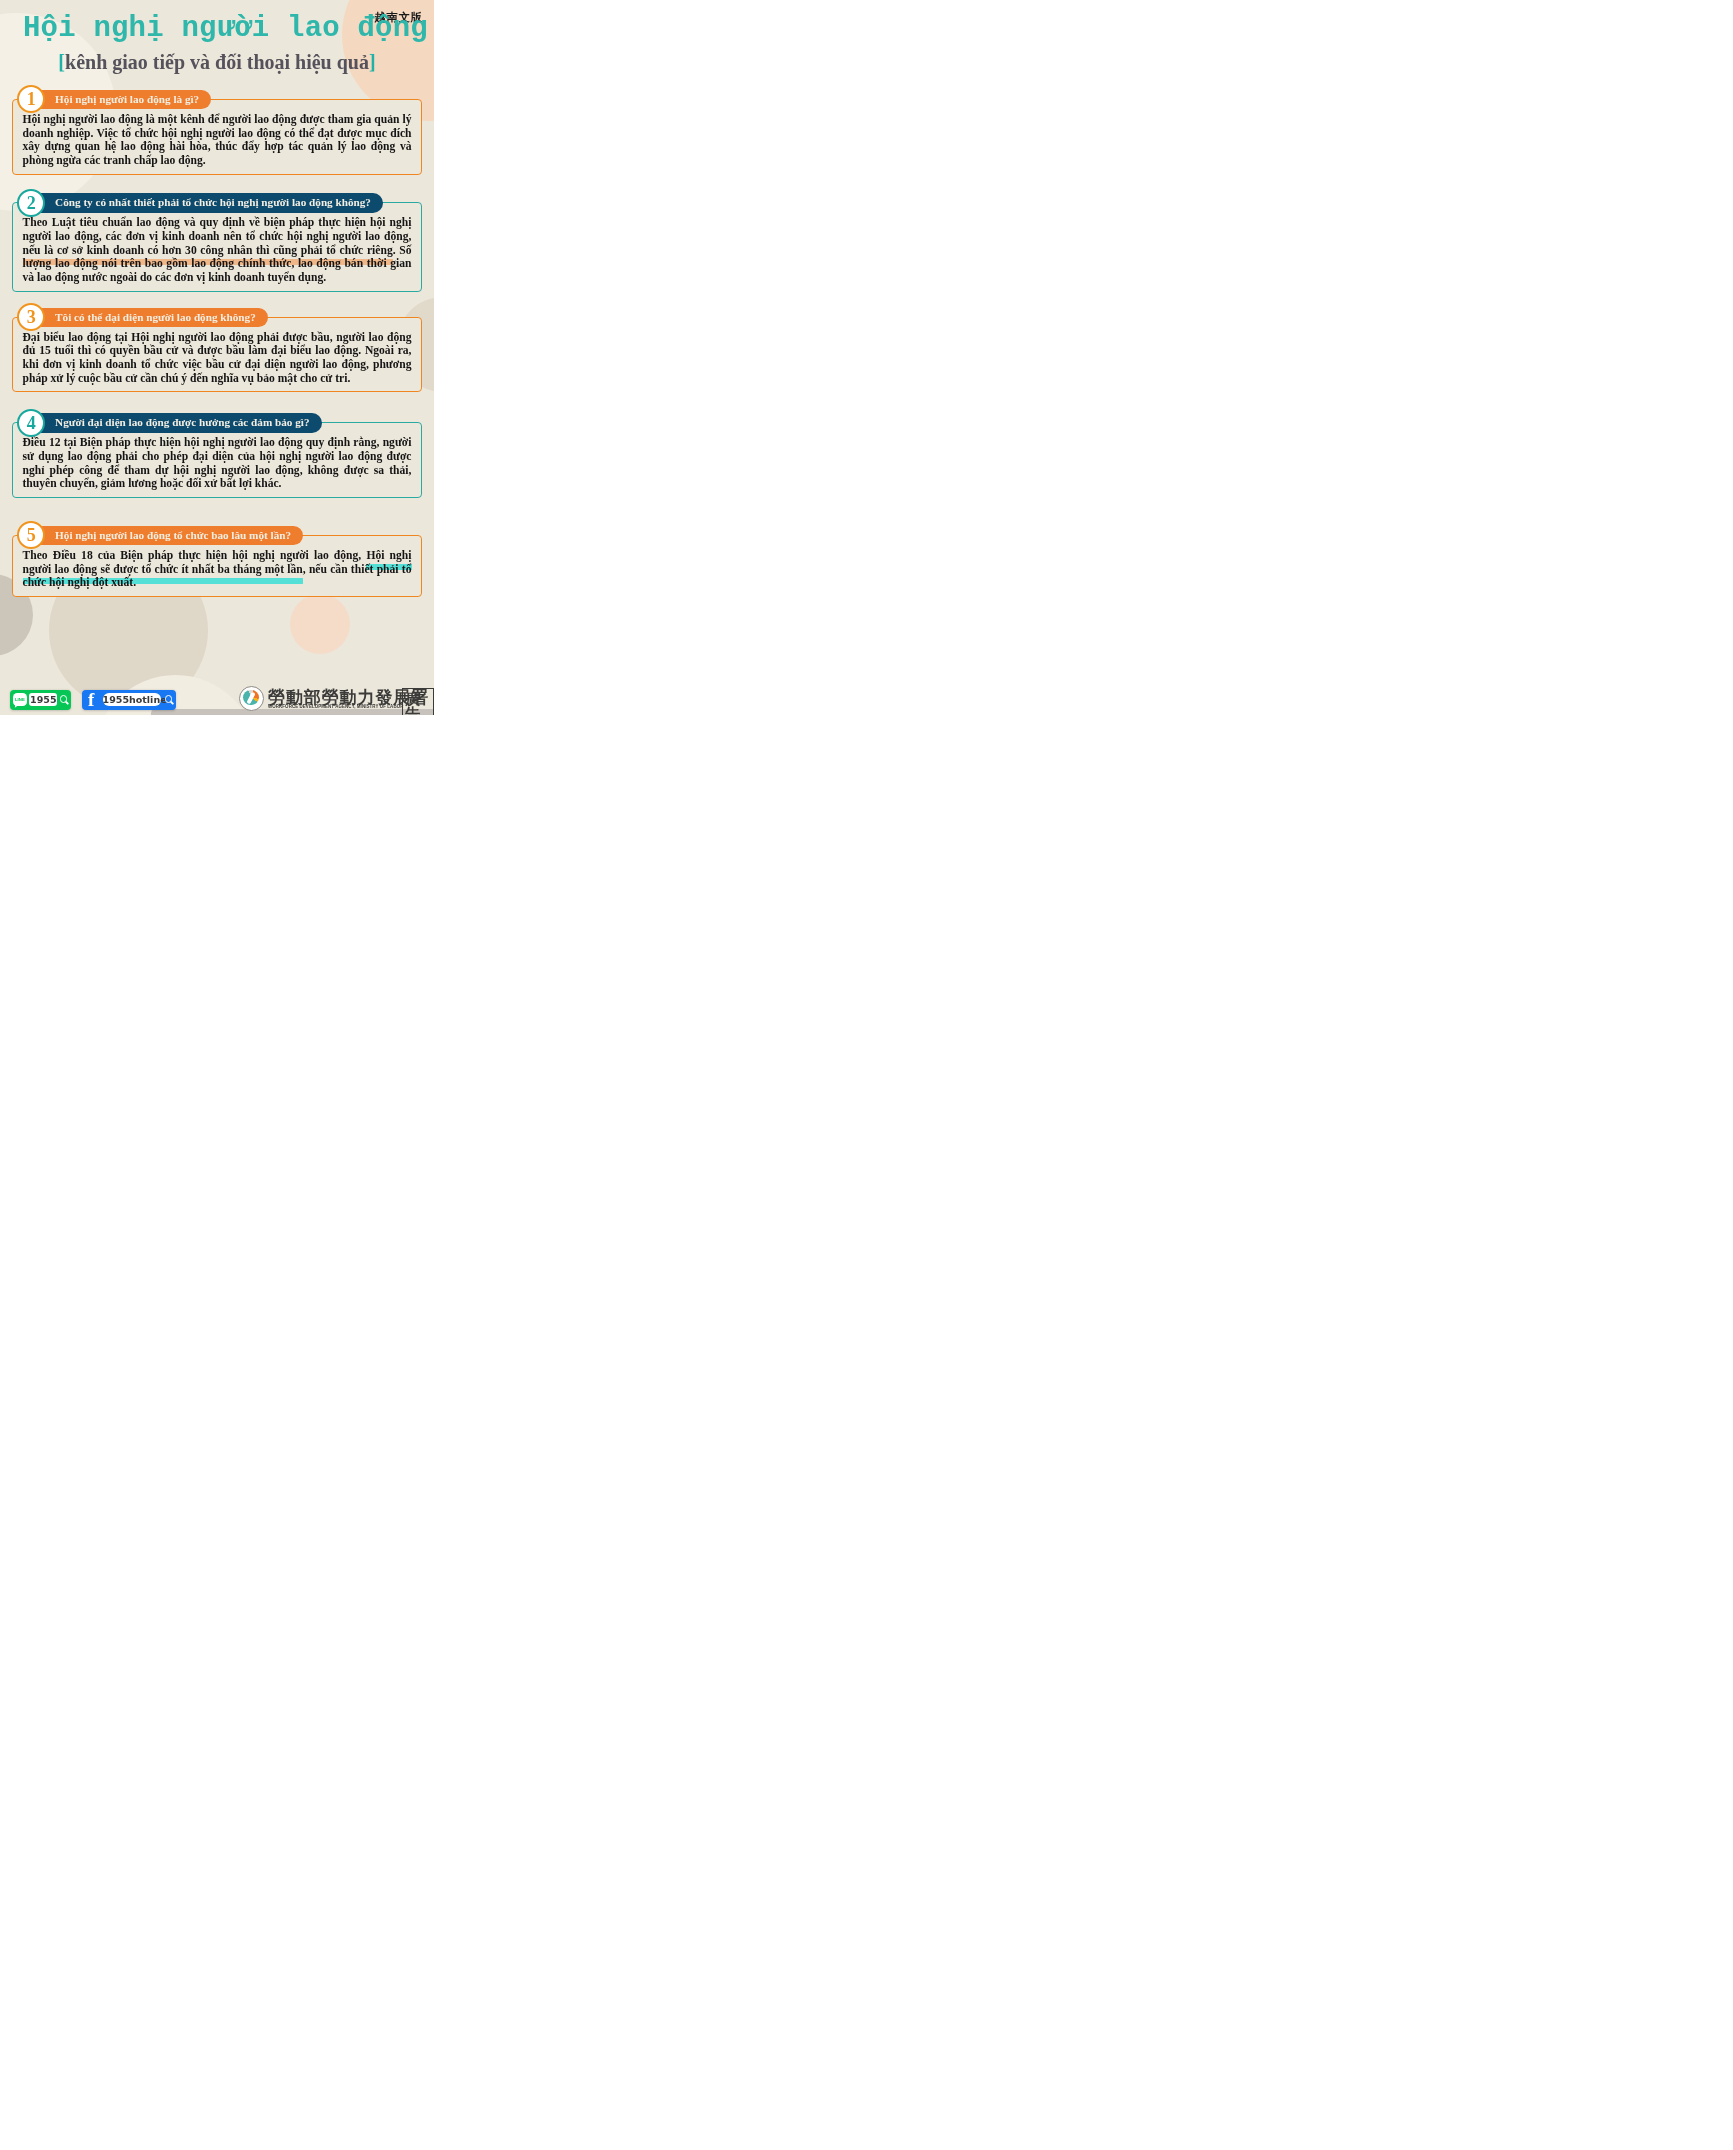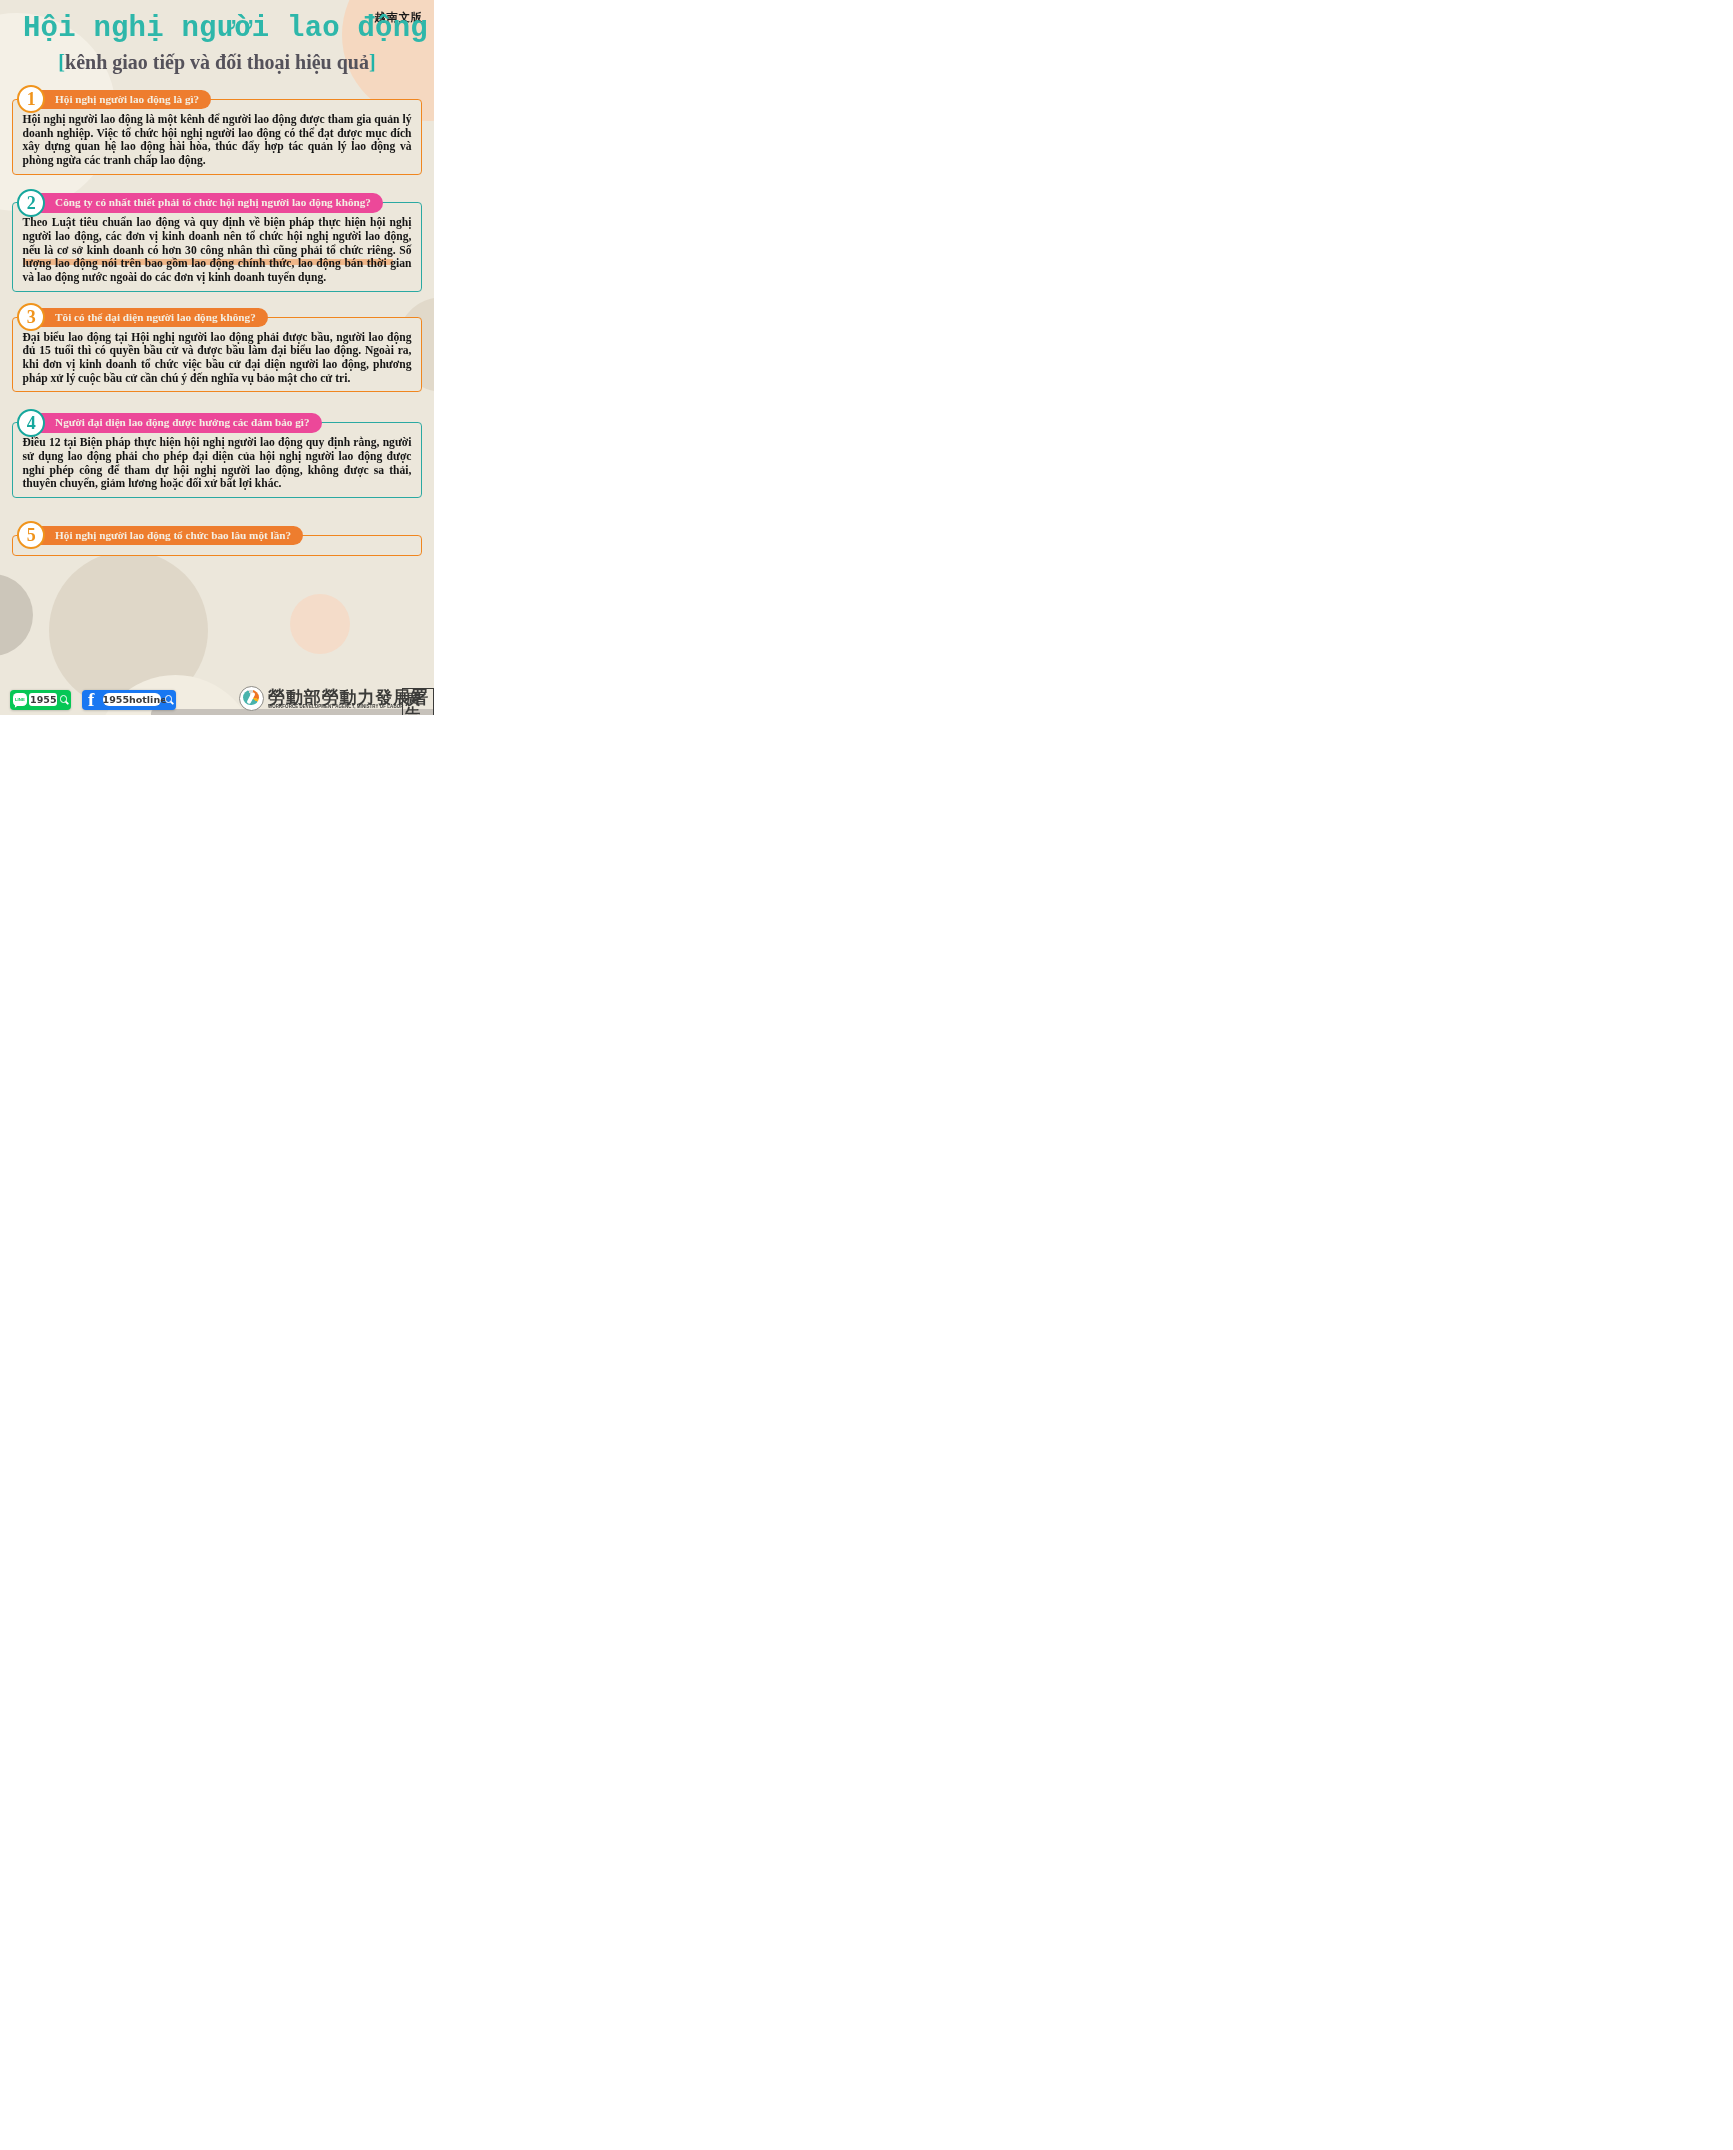--- a/index.html
+++ b/index.html
@@ -30,21 +30,21 @@
 
   .sections{position:absolute;top:99px;left:12px;right:12px;z-index:1;}
   .box{position:relative;border:1.3px solid;border-radius:3.9px;background:#ECE7DB;
     padding:13px 9.5px 6px;}
   .box.orange{border-color:#F0861F;}
   .box.teal{border-color:#2AA9A2;}
   .m1{margin-bottom:27.5px;}.m2{margin-bottom:25px;}.m3{margin-bottom:30px;}.m4{margin-bottom:37px;}
   .pill{position:absolute;top:-10px;left:14.6px;height:19.4px;line-height:19.4px;border-radius:10px;
     color:#F4EFE3;font-size:11.2px;font-weight:700;padding:0 12px 0 27.5px;white-space:nowrap;max-width:379px;}
   .orange .pill{background:#EE7D2E;}
-  .teal .pill{background:#ec4899;}
+  .teal .pill{background:#0c4a6e;}
   .badge{position:absolute;top:-14.6px;left:4.3px;width:24px;height:24px;border-radius:50%;
     background:#FFFFFF;border:2.2px solid;z-index:2;text-align:center;line-height:24px;
     font-size:18px;font-weight:700;}
   .orange .badge{border-color:#F0941D;color:#F0941D;}
   .teal .badge{border-color:#16A79D;color:#16A79D;}
   .body{margin:0;font-size:11.6px;line-height:1.18;color:#141414;font-weight:700;
     text-align:justify;}
   .hl{padding-bottom:8px;-webkit-box-decoration-break:clone;box-decoration-break:clone;}
   .hl-o{background-image:linear-gradient(rgba(243,144,70,.55),rgba(243,144,70,.55));
     background-size:100% 5.6px;background-position:0 100%;background-repeat:repeat-x;}
@@ -126,20 +126,21 @@
 
     <section class="box teal m4">
       <div class="badge"><span>4</span></div>
       <div class="pill"><span>Người đại diện lao động được hưởng các đảm bảo gì?</span></div>
       <p class="body"><span>Điều 12 tại Biện pháp thực hiện hội nghị người lao động quy định rằng, người sử dụng lao động phải cho phép đại diện của hội nghị người lao động được nghỉ phép công để tham dự hội nghị người lao động, không được sa thải, thuyên chuyển, giảm lương hoặc đối xử bất lợi khác.</span></p>
     </section>
 
     <section class="box orange">
       <div class="badge"><span>5</span></div>
       <div class="pill"><span>Hội nghị người lao động tổ chức bao lâu một lần?</span></div>
+      <p class="body"><span>Theo Điều 18 của Biện pháp thực hiện hội nghị người lao động, </span><span class="hl hl-t">Hội nghị người lao động sẽ được tổ chức ít nhất ba tháng một lần</span><span>, nếu cần thiết phải tổ chức hội nghị đột xuất.</span></p>
     </section>
   </div>
 
   <div class="footer">
 
     <div class="cta line-badge">
       <span class="line-logo">LINE</span>
       <span class="cta-input line-input">1955</span>
       <span class="mag"></span>
     </div>

